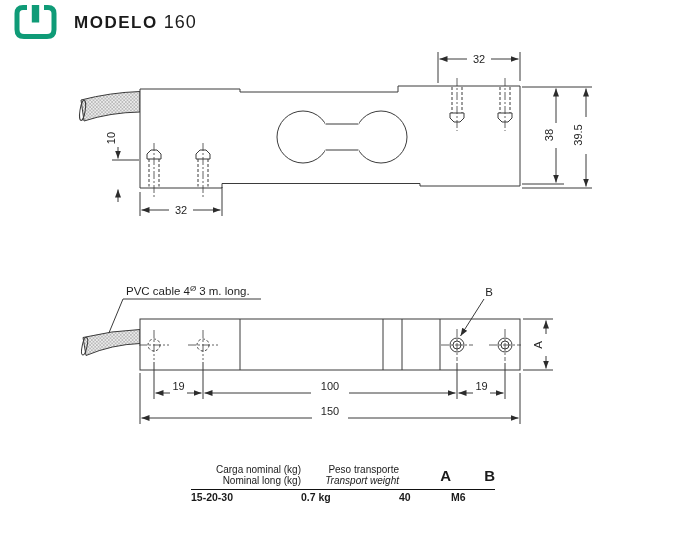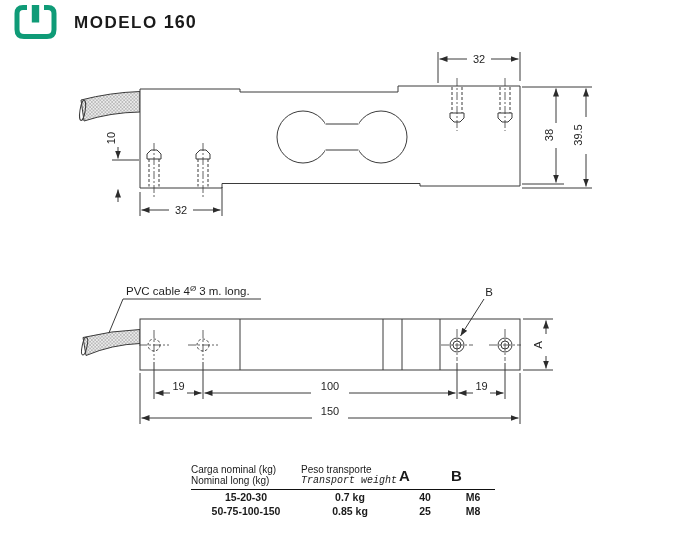--- a/index.html
+++ b/index.html
@@ -2,33 +2,33 @@
 <html><head>
 <meta charset="utf-8">
 <style>
   html,body{margin:0;padding:0;background:#fff;}
   body{
     width:676px;height:534px;position:relative;overflow:hidden;
     font-family:"Liberation Sans", sans-serif;color:#1a1a1a;
   }
   .header{position:absolute;left:14px;top:4px;display:flex;align-items:center;gap:14px;}
   .title{font-size:17px;font-weight:700;letter-spacing:1.5px;white-space:nowrap;}
-  .title .num{font-weight:700;font-size:18px;letter-spacing:1px;text-align:right;}
+  .title .num{font-weight:400;font-size:18px;letter-spacing:1px;text-align:right;}
   svg text{font-family:"Liberation Sans", sans-serif;fill:#1f1f1f;}
   .dimtxt{font-size:11px;}
   .lbltxt{font-size:11.5px;}
   #drawing{position:absolute;left:0;top:0;}
   
   .spec-table{position:absolute;left:191px;top:464px;width:304px;font-size:10px;}
-  .thead{display:grid;grid-template-columns:110px 98px 52px 44px;align-items:center;text-align:left;}
+  .thead{display:grid;grid-template-columns:110px 98px 52px 44px;align-items:center;text-align:right;}
   .thead .h2line div{line-height:11px;}
   .thead .ab{font-size:15px;font-weight:700;}
-  .ital{font-style:italic;font-family:Liberation Mono, monospace;}
+  .ital{font-style:italic;}
   .rule{border-top:1.6px solid #111;margin-top:3px;}
-  .trow{display:grid;grid-template-columns:110px 98px 52px 44px;text-align:center;
+  .trow{display:grid;grid-template-columns:110px 98px 52px 44px;text-align:left;
         font-weight:700;font-size:10.5px;line-height:12.5px;margin-top:1px;}
   .trow:first-of-type{margin-top:4px;}
 </style>
 </head>
 <body>
 
 <svg id="drawing" width="676" height="460" viewBox="0 0 676 460">
   <defs>
     <pattern id="hatch" width="3.4" height="3.4" patternUnits="userSpaceOnUse">
       <rect width="3.4" height="3.4" fill="#ededed"></rect>
@@ -233,19 +233,13 @@
     <div class="ab">A</div>
     <div class="ab">B</div>
   </div>
   <div class="rule"></div>
   <div class="trow">
     <div>15-20-30</div>
     <div>0.7 kg</div>
     <div>40</div>
     <div>M6</div>
   </div>
-  <div class="trow">
-    <div>50-75-100-150</div>
-    <div>0.85 kg</div>
-    <div>25</div>
-    <div>M8</div>
-  </div>
 </div>
 
 </body></html>

